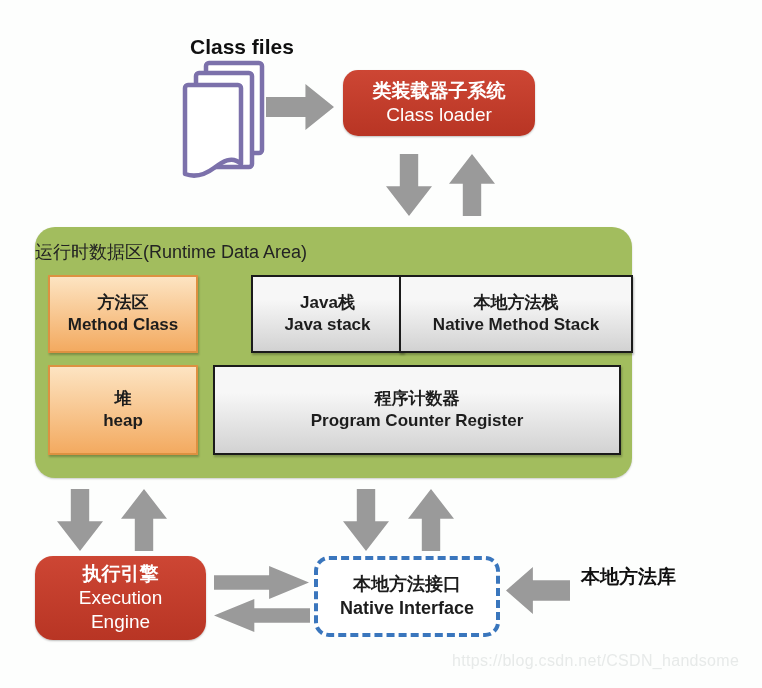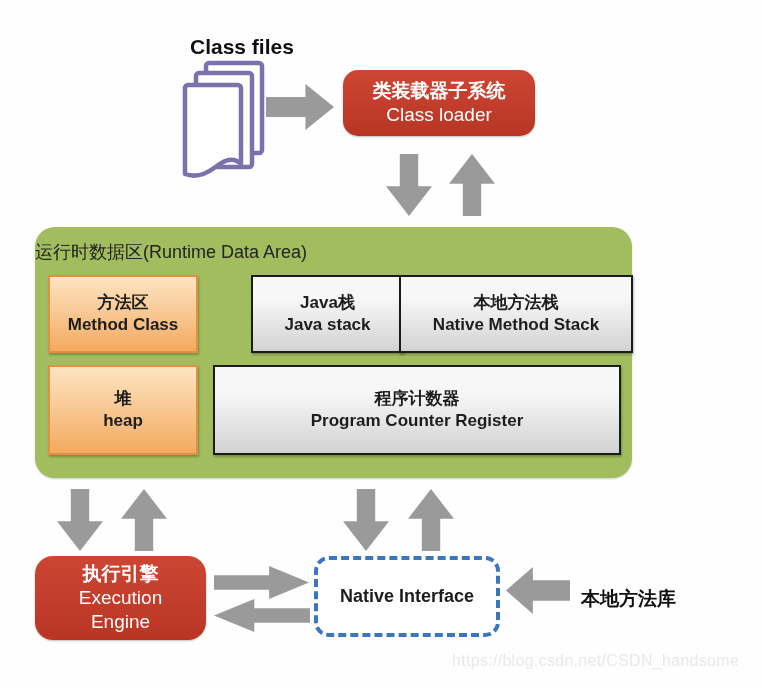--- a/index.html
+++ b/index.html
@@ -74,21 +74,21 @@
   }
   #native-interface .zh{font-size:18px;font-weight:bold;}
   #native-interface .en{font-size:18px;font-weight:600;}
 
   
   #class-files-label{
     position:absolute;left:190px;top:35px;
     font-size:21px;font-weight:bold;color:#101010;
   }
   #native-lib-label{
-    position:absolute;left:581px;top:586px;
+    position:absolute;left:581px;top:564px;
     font-size:19px;font-weight:bold;color:#101010;
   }
   #watermark{
     position:absolute;left:452px;top:652px;
     font-size:16px;color:#e7eae9;letter-spacing:.3px;
   }
 
   
   #a-cf-loader{left:266px;top:84px;width:68px;height:46px;}
   #a-loader-down{left:386px;top:154px;width:46px;height:62px;}
@@ -166,20 +166,21 @@
     </div>
   </div>
 
   <div id="execution-engine" class="rednode">
     <span class="zh">执行引擎</span>
     <span class="en">Execution</span>
     <span class="en">Engine</span>
   </div>
 
   <div id="native-interface">
+    <span class="zh">本地方法接口</span>
     <span class="en">Native Interface</span>
   </div>
 
   <div id="native-lib-label">本地方法库</div>
 
   <div id="watermark">https://blog.csdn.net/CSDN_handsome</div>
 
 </div>
 
 </body></html>

